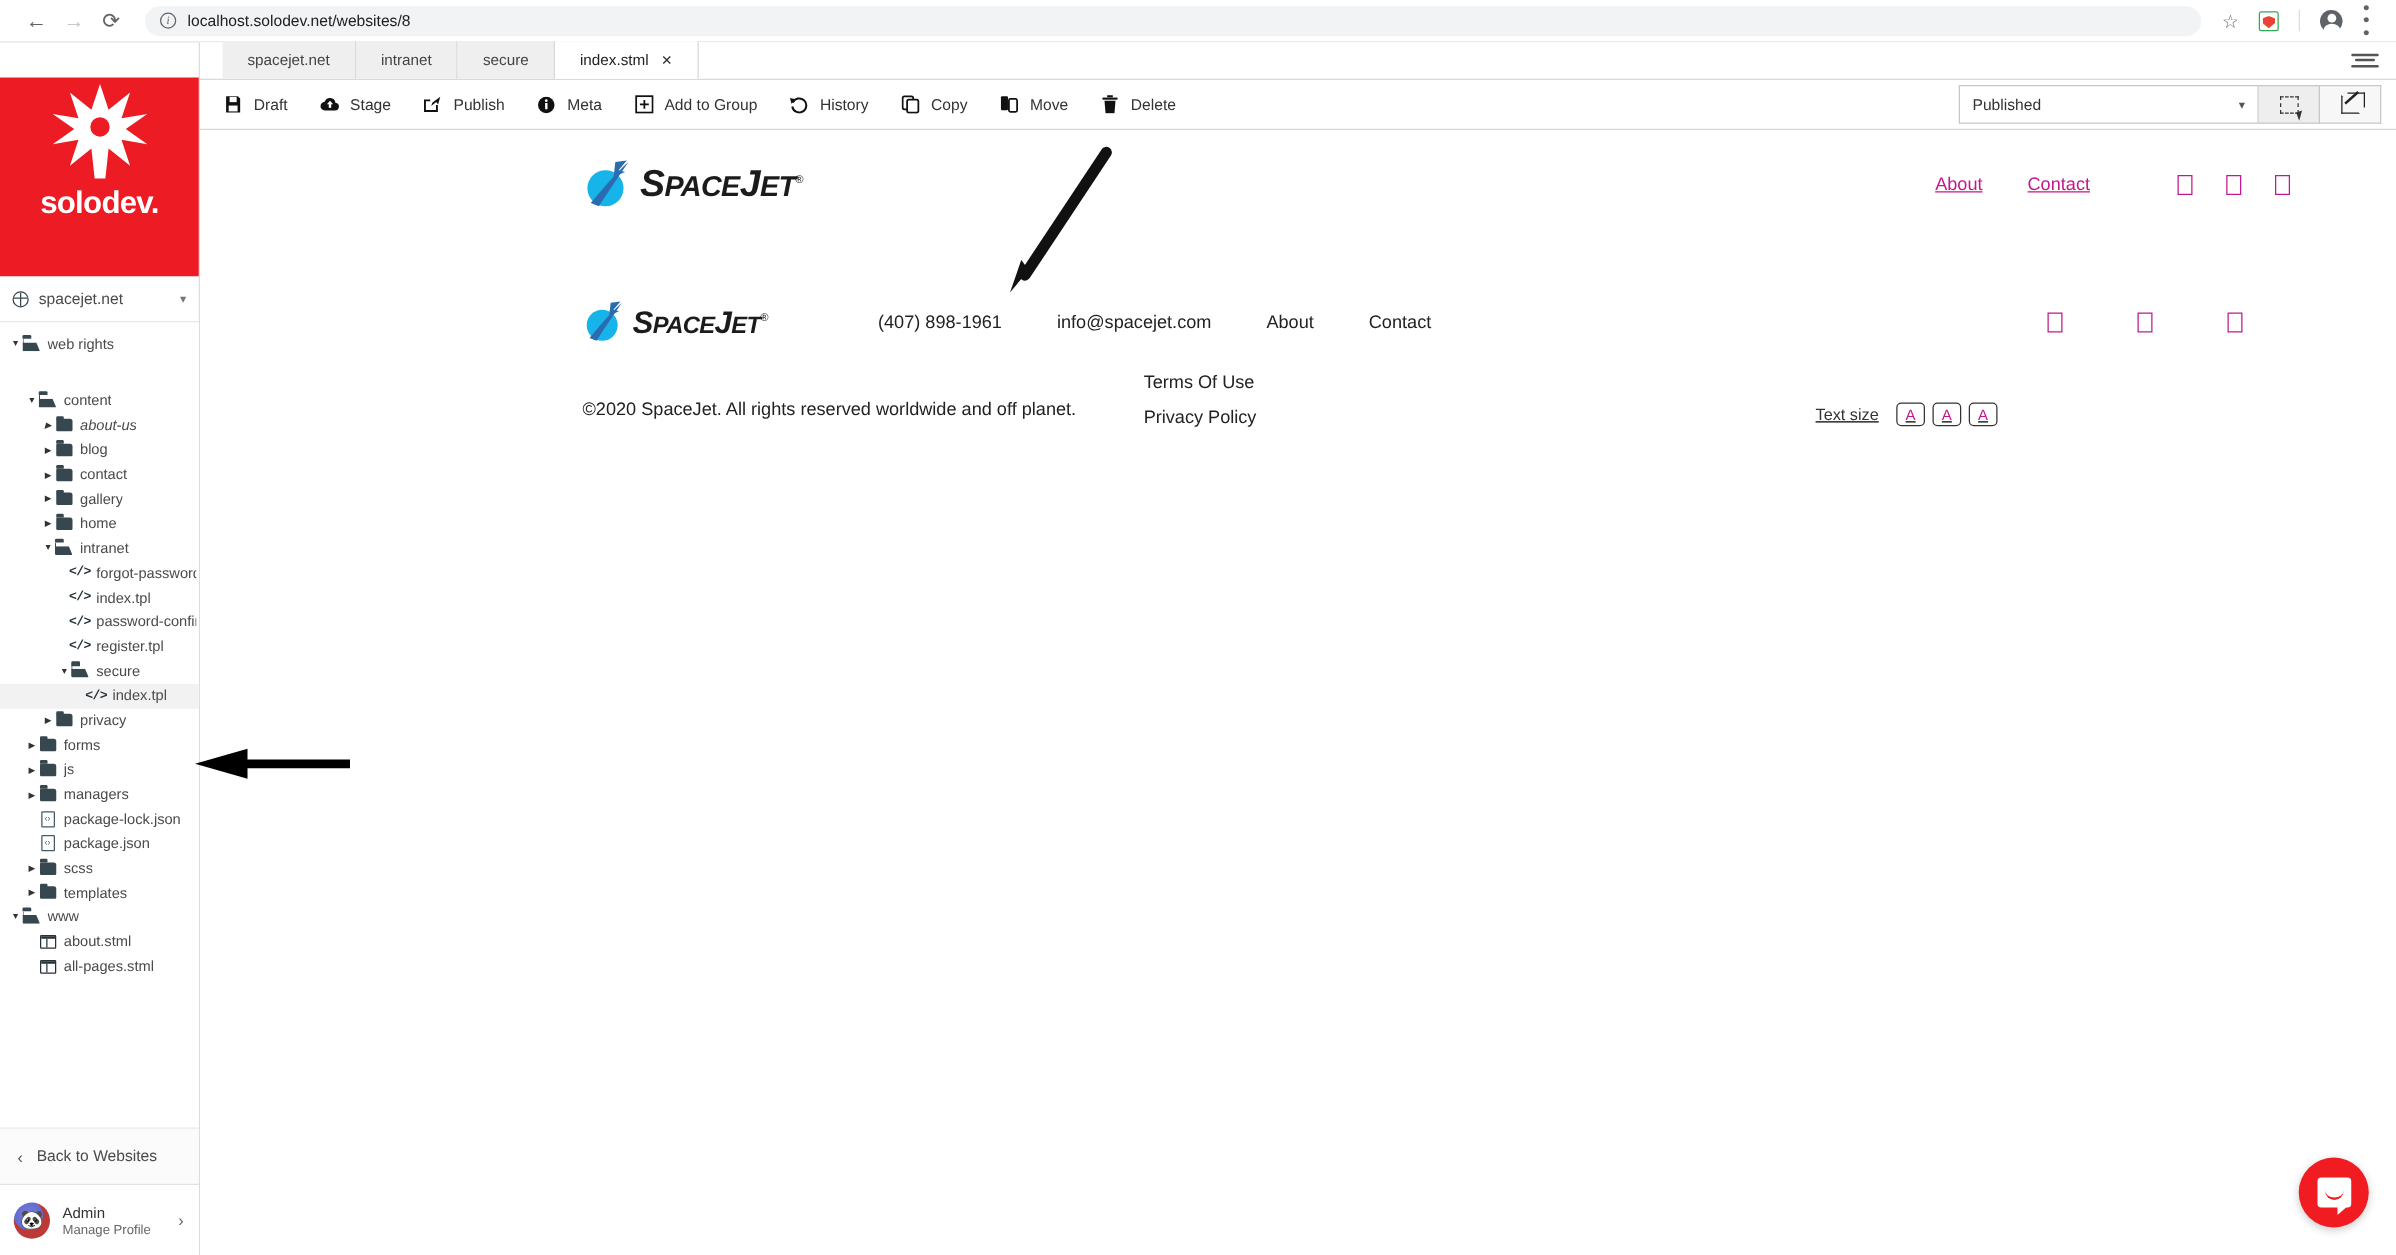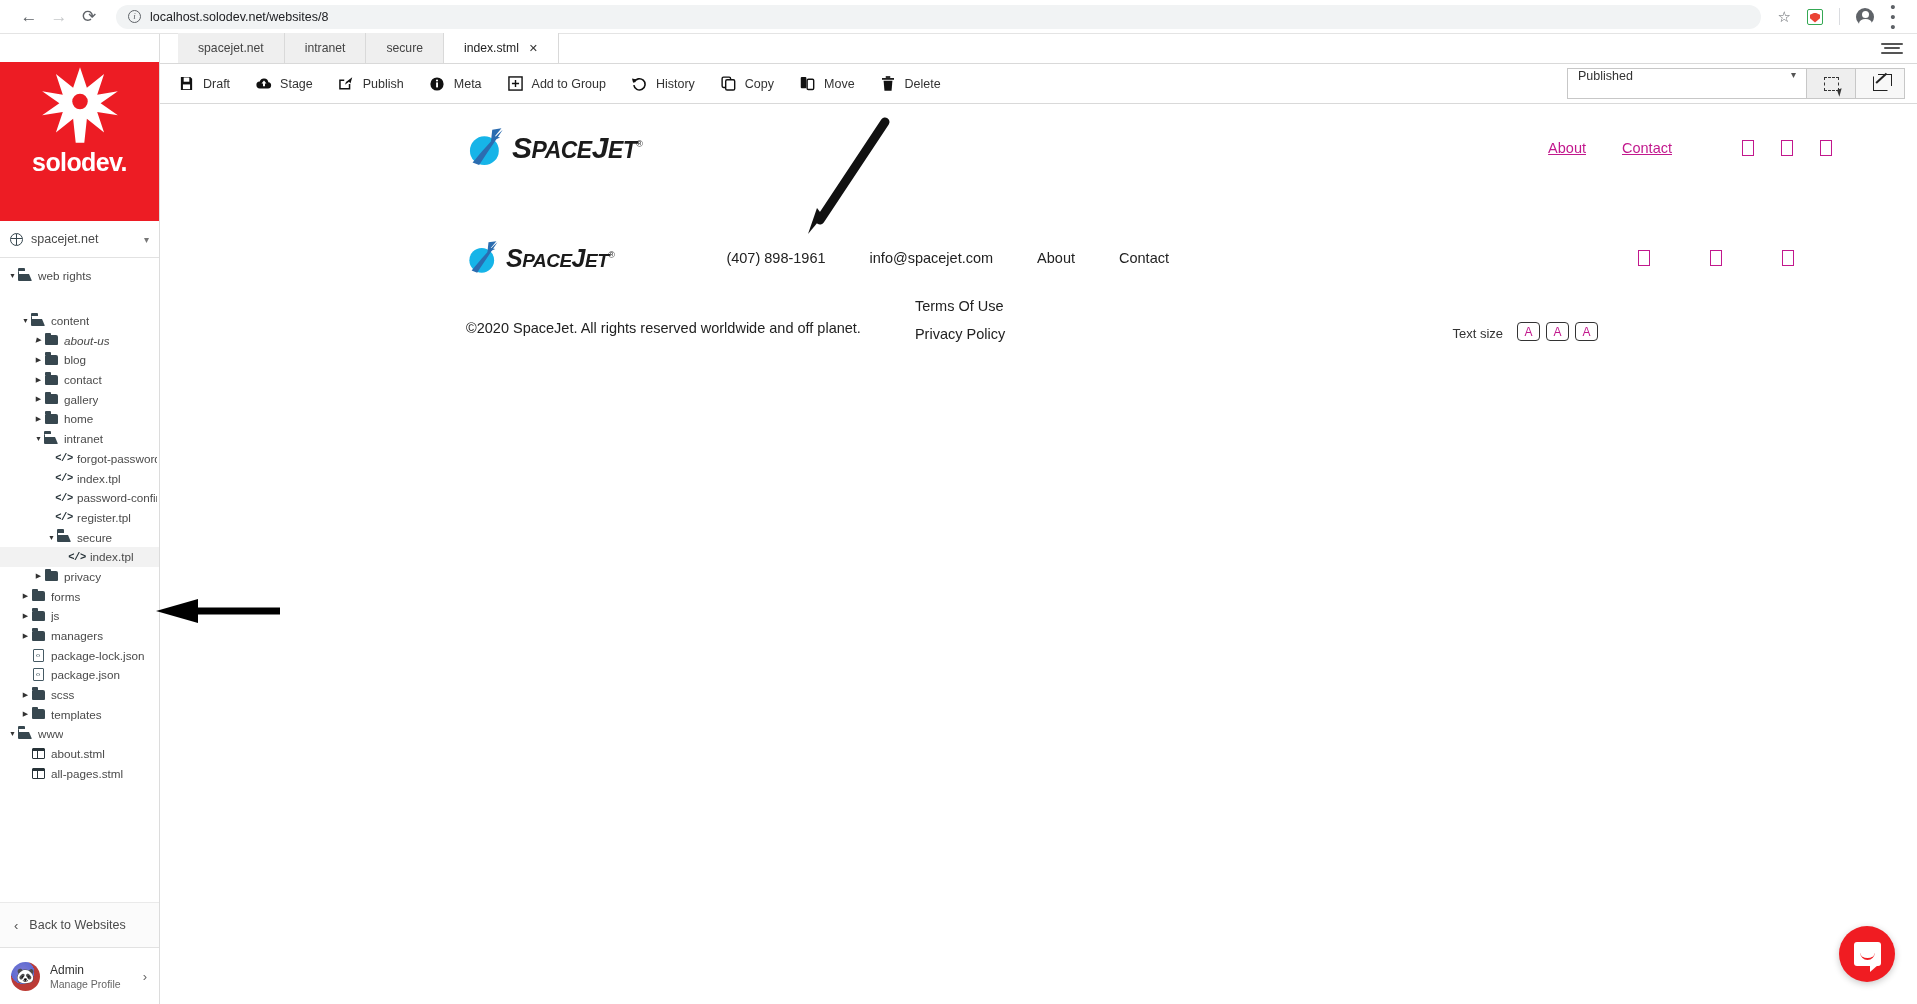--- a/index.html
+++ b/index.html
@@ -287,21 +287,21 @@
     color: #1a1a1a;
   }
   .tb-right {
     position: absolute; right: 12px; top: 4px;
     display: flex; align-items: stretch; height: 31px;
   }
   .sel-box {
     width: 240px; height: 31px;
     border: 1px solid #c7c7c7;
     background: #fff;
-    display: flex; align-items: flex-start;
+    display: flex; align-items: center;
     padding: 0 10px;
     font-size: 12.5px; color: #333;
   }
   .sel-box .chev { margin-left: auto; font-size: 10px; color: #555; }
   .tb-sq {
     width: 49px;
     border: 1px solid #c7c7c7;
     border-left: none;
     background: #eeeeee;
     display: flex; align-items: center; justify-content: center;
@@ -380,31 +380,31 @@
     position: absolute; left: 5px; bottom: -9px;
     font-size: 11px; color: #3b4a56;
   }
   .band-right {
     position: absolute; right: 5px; bottom: -9px;
     font-size: 11px; color: #3b4a56;
   }
 
   .site-footer { padding: 48px 58px 0 306px; position: relative; }
   .foot-row1 { display: flex; align-items: center; }
-  .foot-contact { display: flex; align-items: center; margin-left: 112px; }
+  .foot-contact { display: flex; align-items: center; margin-left: 88px; }
   .foot-contact span { font-size: 14.5px; color: #222; margin-right: 44px; white-space: nowrap; }
   .foot-boxes { display: flex; align-items: center; margin-left: auto; margin-right: 65px;}
   .foot-boxes .glyph-box { margin-right: 60px; }
   .foot-boxes .glyph-box:last-child { margin-right: 0; }
 
   .foot-row2 { display: flex; align-items: flex-start; margin-top: 22px; }
   .copyright { font-size: 14.5px; color: #222; padding-top: 22px; }
   .legal { margin-left: 54px; display: flex; flex-direction: column; gap: 12px;}
   .legal a { font-size: 14.5px; color: #222; text-decoration: none; }
-  .textsize { margin-left: auto; display: flex; align-items: flex-end; margin-right: 255px; padding-top: 24px;}
+  .textsize { margin-left: auto; display: flex; align-items: center; margin-right: 255px; padding-top: 24px; text-decoration: underline;}
   .textsize .ts-label { font-size: 13px; color: #333; margin-right: 14px; }
   .ts-btn {
     width: 23px; height: 19px;
     border: 1.2px solid #333; border-radius: 4px;
     display: flex; align-items: center; justify-content: center;
     color: #c2188d; font-size: 12px; margin-right: 6px;
   }
 
   
   .anno { position: absolute; pointer-events: none; }

